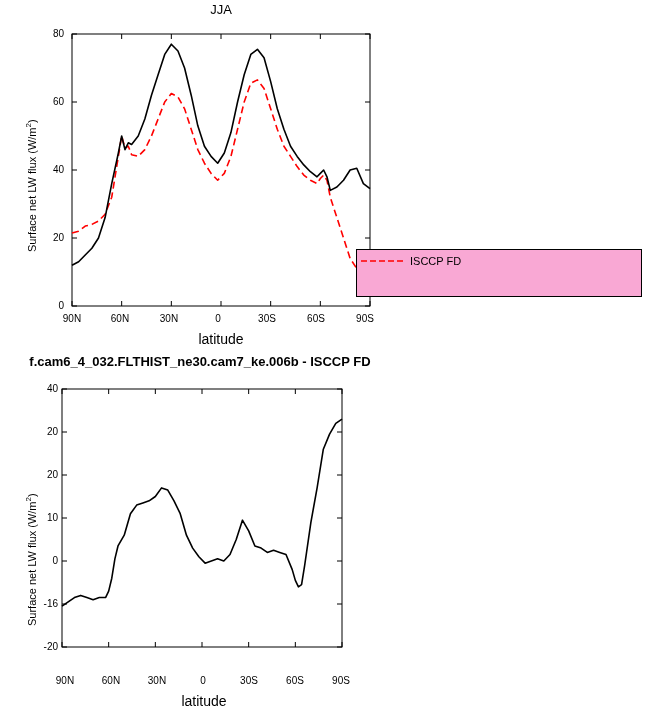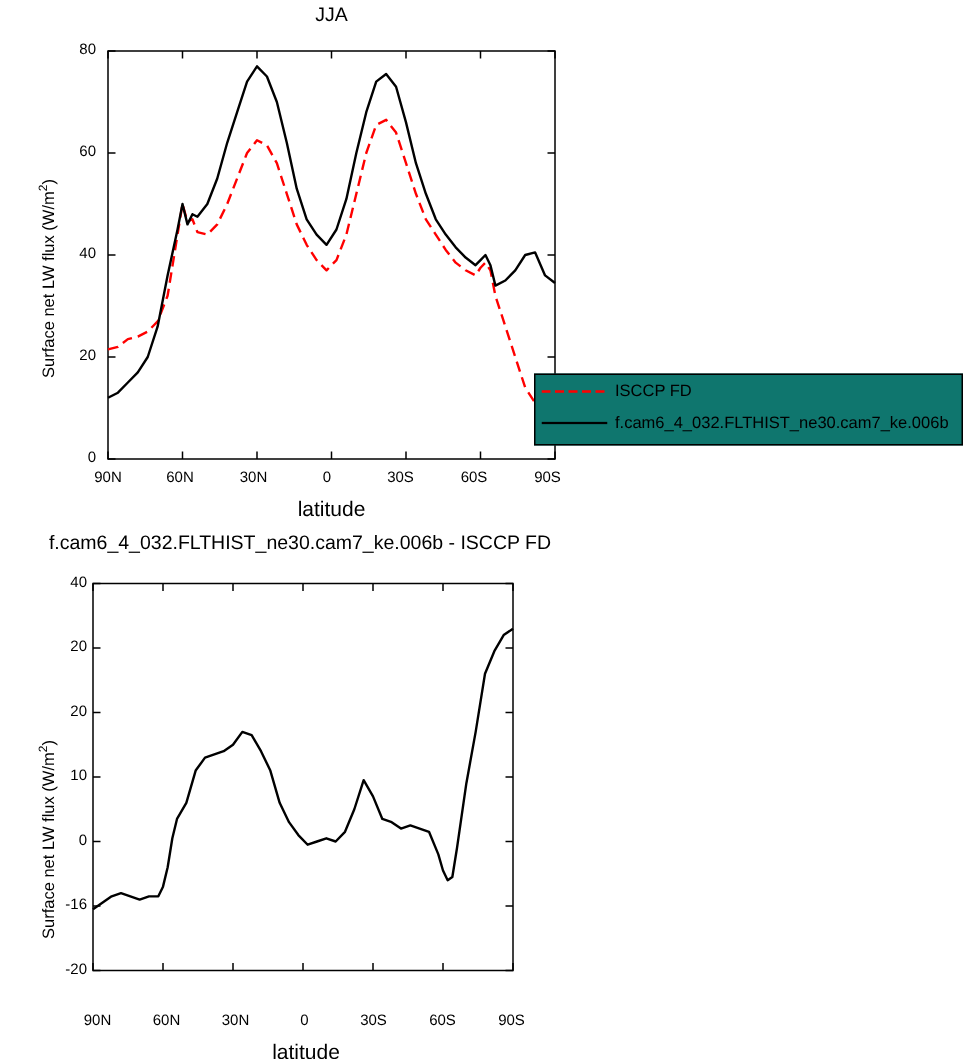--- a/index.html
+++ b/index.html
@@ -44,21 +44,21 @@
     font-size: 10px;
     color: #000;
     white-space: nowrap;
   }
   .tick-label.ytick {
     text-align: right;
   }
   .legend {
     position: absolute;
     border: 1px solid #000;
-    background: #0f766e;
+    background: #f9a8d4;
     box-sizing: border-box;
   }
   .legend-row {
     display: flex;
     align-items: center;
     height: 21px;
     padding-left: 4px;
   }
   .legend-sample {
     width: 44px;
@@ -129,32 +129,26 @@
       <path d="M72.00 265.20 L78.62 261.80 L85.24 255.00 L91.87 248.20 L98.49 238.00 L105.11 217.60 L111.73 183.60 L118.36 153.00 L121.67 136.00 L124.98 149.60 L128.29 142.80 L131.60 144.50 L138.22 136.00 L144.84 119.00 L151.47 95.20 L158.09 74.80 L164.71 54.40 L171.33 44.20 L177.96 51.00 L184.58 68.00 L191.20 95.20 L197.82 125.80 L204.44 146.20 L211.07 156.40 L217.69 163.20 L224.31 153.00 L230.93 132.60 L237.56 102.00 L244.18 74.80 L250.80 54.40 L257.42 49.30 L264.04 57.80 L270.67 81.60 L277.29 108.80 L283.91 129.20 L290.53 146.20 L297.16 156.40 L303.78 164.90 L310.40 171.70 L317.02 176.80 L320.33 173.40 L323.64 170.00 L326.96 176.80 L330.27 190.40 L336.89 187.00 L343.51 180.20 L350.13 170.00 L356.76 168.30 L363.38 183.60 L370.00 188.70" fill="none" stroke="#000000" stroke-width="1.6" stroke-linejoin="round"></path>
     </svg>
 
   <div class="legend" style="left:356px; top:249px; width:286px; height:48px;">
     <div class="legend-row">
       <svg class="legend-sample" height="2" width="44" viewBox="0 0 44 2" preserveAspectRatio="none" style="height:2px;">
         <line x1="0" y1="1" x2="44" y2="1" stroke="#ff0000" stroke-width="1.6" stroke-dasharray="6,3"></line>
       </svg>
       <span class="legend-text">ISCCP FD</span>
     </div>
-    <div class="legend-row">
-      <svg class="legend-sample" height="2" width="44" viewBox="0 0 44 2" preserveAspectRatio="none" style="height:2px;">
-        <line x1="0" y1="1" x2="44" y2="1" stroke="#000000" stroke-width="1.6"></line>
-      </svg>
-      <span class="legend-text">f.cam6_4_032.FLTHIST_ne30.cam7_ke.006b</span>
-    </div>
   </div>
 </div>
 
 <div class="panel" style="left:0; top:345px; width:648px; height:361px;">
 
-  <div class="plot-title" style="left:0px; top:9px; width:400px; ">f.cam6_4_032.FLTHIST_ne30.cam7_ke.006b - ISCCP FD</div>
+  <div class="plot-title" style="left:0px; top:9px; width:400px; font-weight:bold;">f.cam6_4_032.FLTHIST_ne30.cam7_ke.006b - ISCCP FD</div>
 
   <div class="ylabel" style="left:24px; top:281px;">
     <span>Surface net LW flux (W/m<sup style="font-size:8px;">2</sup>)</span>
   </div>
 
   <div class="axis-label" style="left:62px; top:348px; width:284px; text-align:center;">latitude</div>
 
   <div class="tick-label ytick" style="left:18px; top:38px; width:40px;">40</div>
   <div class="tick-label ytick" style="left:18px; top:81px; width:40px;">20</div>
   <div class="tick-label ytick" style="left:18px; top:124px; width:40px;">20</div>

